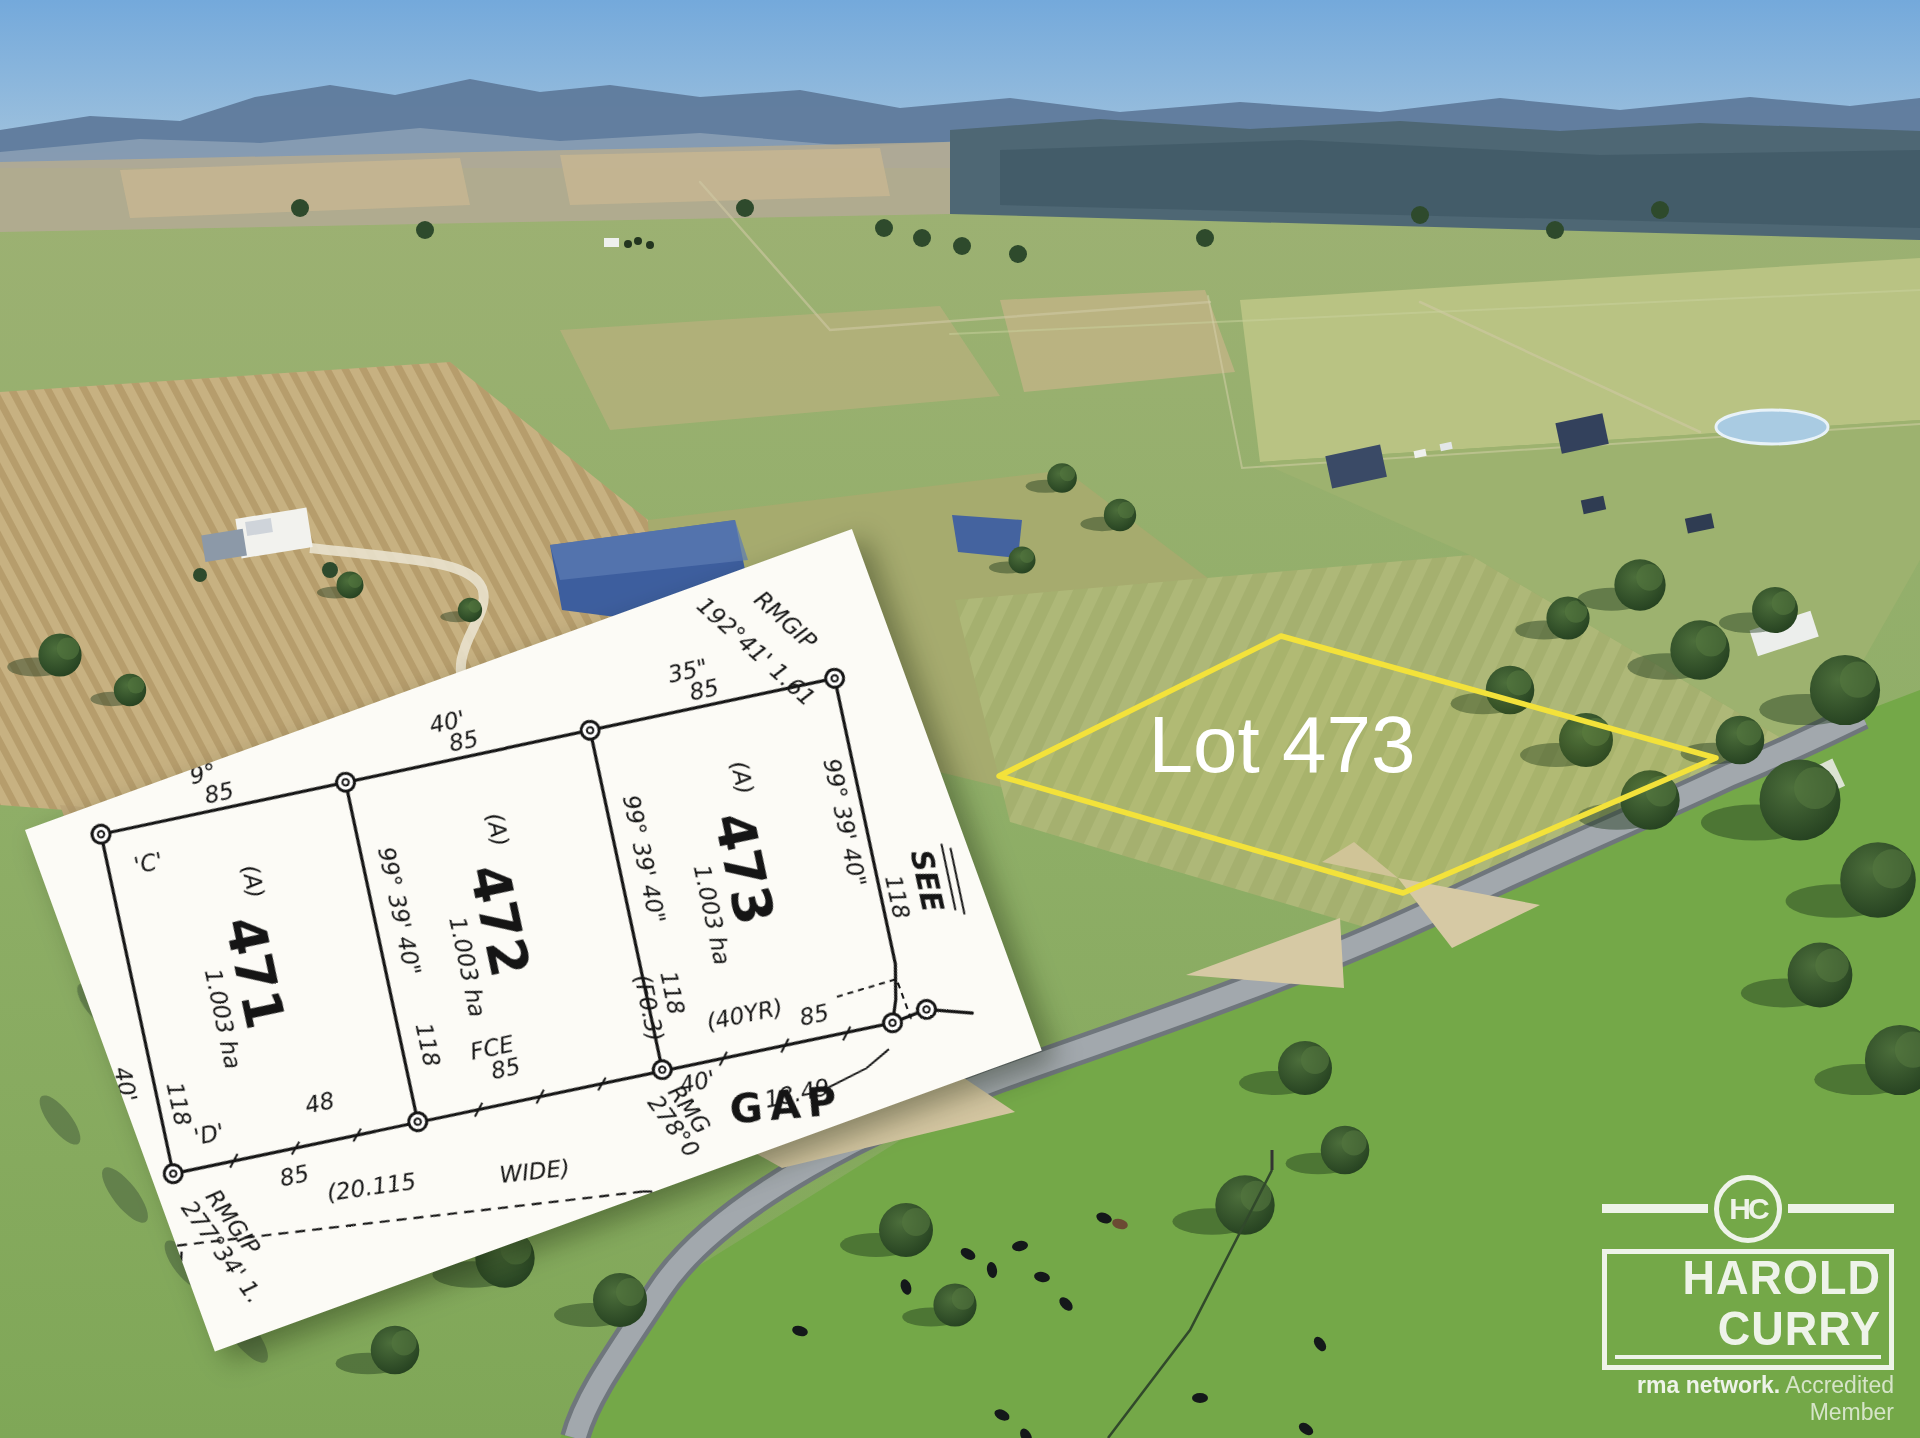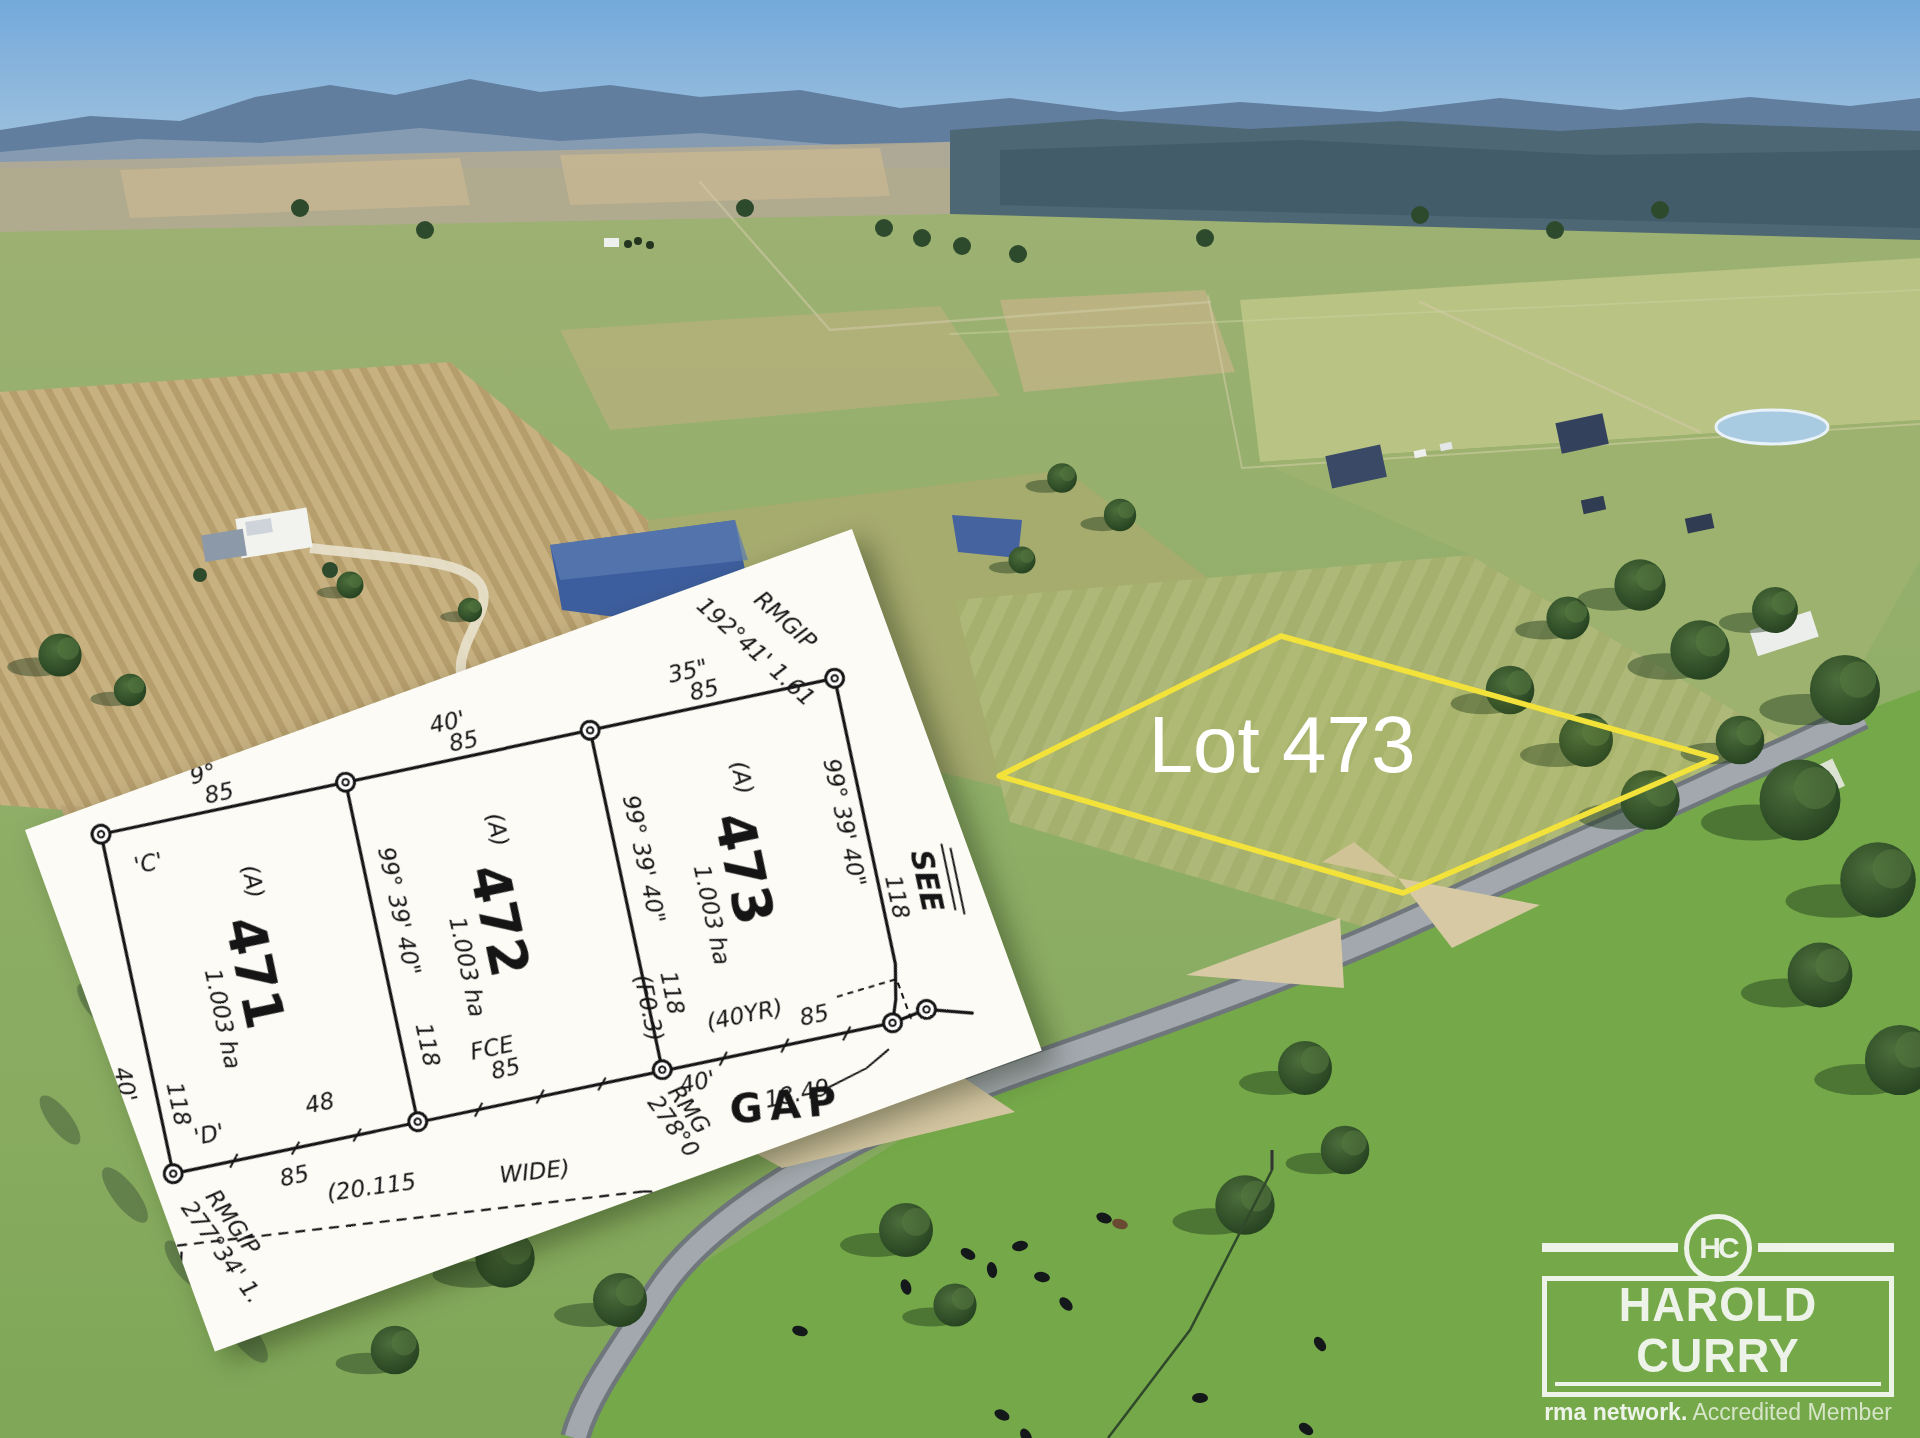--- a/index.html
+++ b/index.html
@@ -17,28 +17,28 @@
   .m{font-size:23px;font-style:italic;}
   .num{font-size:54px;font-weight:bold;}
   .gap{font-size:40px;font-weight:bold;letter-spacing:7px;}
   .see{font-size:30px;font-weight:bold;font-style:italic;}
   .pl{stroke:#151515;stroke-width:3.2;fill:none;stroke-linecap:round;}
   .pthin{stroke:#151515;stroke-width:2;fill:none;}
   .pdash{stroke:#151515;stroke-width:2.2;fill:none;stroke-dasharray:10 7;}
   .pdash2{stroke:#151515;stroke-width:2;fill:none;stroke-dasharray:6 5;}
 
   
-  .logo{position:absolute;right:26px;bottom:12px;width:352px;color:#f5f8f2;
-        opacity:.95;text-align:center;}
+  .logo{position:absolute;right:26px;bottom:12px;width:292px;color:#f5f8f2;
+        opacity:.95;text-align:right;}
   .logo .monorow{display:flex;align-items:center;justify-content:center;margin-bottom:-6px;}
   .logo .bar{flex:1;height:9px;background:#f5f8f2;}
   .logo .hc{width:58px;height:58px;border:5px solid #f5f8f2;border-radius:50%;
             margin:0 6px;display:flex;align-items:center;justify-content:center;
             font-size:30px;font-weight:bold;letter-spacing:-3px;}
-  .logo .namebox{border:5px solid #f5f8f2;padding:2px 8px 6px 8px;margin-top:0;}
+  .logo .namebox{border:5px solid #f5f8f2;padding:2px 8px 6px 8px;margin-top:12px;}
   .logo .name{font-size:45px;font-weight:bold;letter-spacing:1px;line-height:1.05;
               transform:scaleY(1.08);}
   .logo .rule{height:4px;background:#f5f8f2;margin-top:5px;}
   .logo .tag{margin-top:2px;font-size:23px;}
   .logo .tag .b{font-weight:bold;}
   .logo .tag .r{opacity:.8;}
 </style>
 </head>
 <body>
 

